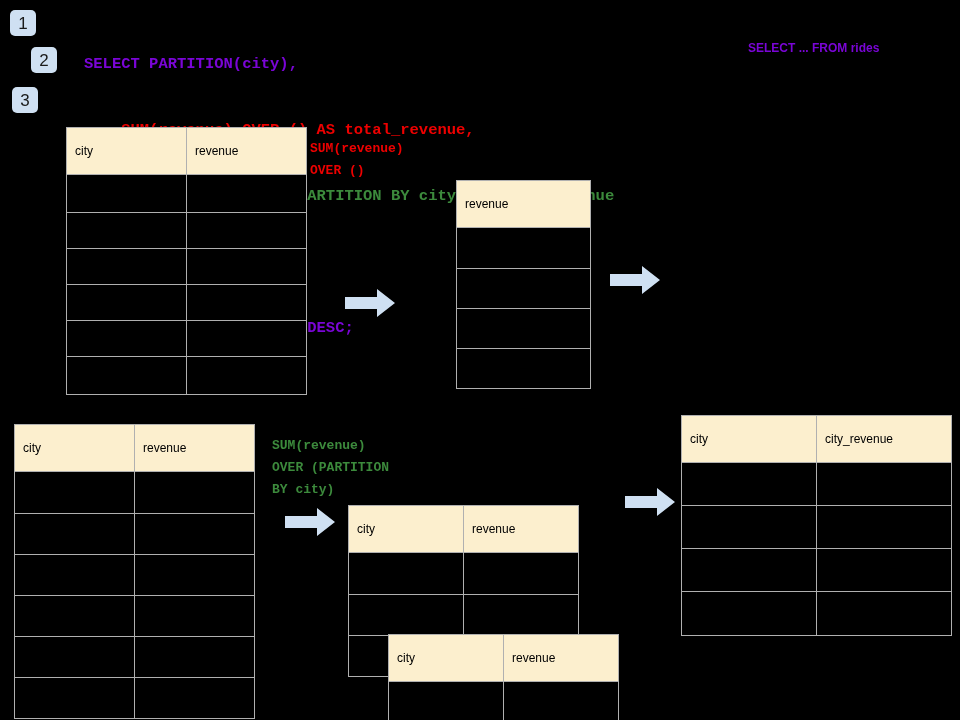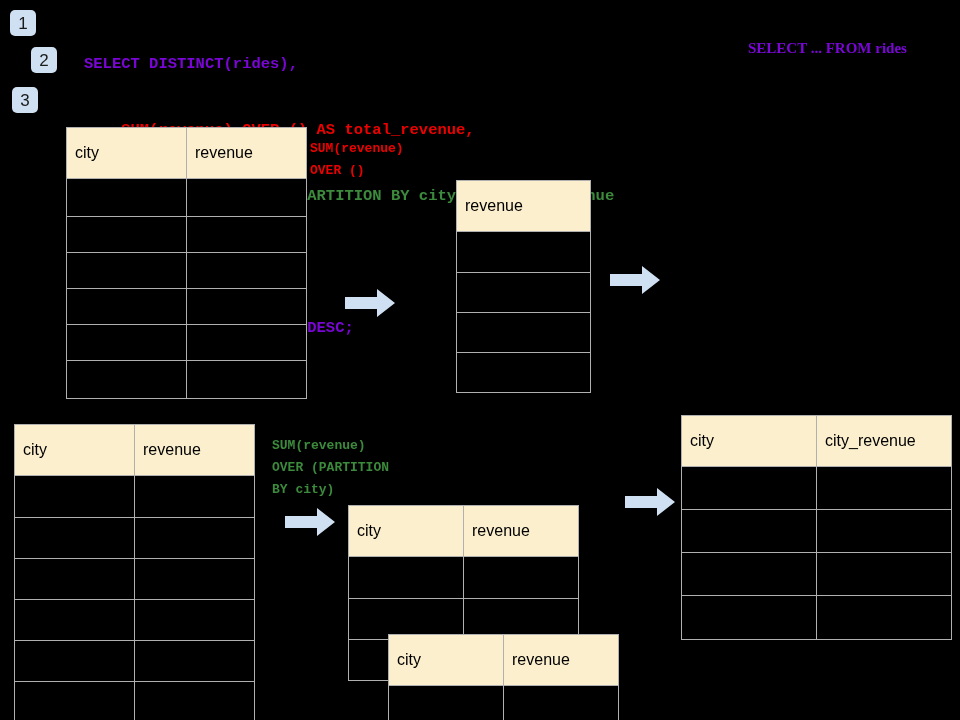--- a/index.html
+++ b/index.html
@@ -42,22 +42,22 @@
     white-space: pre;
     letter-spacing: 0px;
   }
   .sql-line { white-space: pre; }
   .c-purple { color: #7a05d6; }
   .c-red    { color: #ee0000; }
   .c-green  { color: #3c8a3c; }
 
   .side-note {
     position: absolute;
-    font-family: Liberation Serif, serif;
-    font-size: 15px;
+    font-family: Liberation Sans, sans-serif;
+    font-size: 12px;
     font-weight: bold;
     line-height: 20px;
     color: #7a05d6;
     white-space: pre-wrap;
     width: 160px;
   }
 
   
   .annot {
     position: absolute;
@@ -80,40 +80,40 @@
   .tbl td, .tbl th {
     border: 1px solid #b0b0b0;
     padding: 0;
     background: #000000;
   }
   .tbl th {
     background: #fcefce;
     color: #000000;
     font-family: "Liberation Sans", sans-serif;
     font-weight: normal;
-    font-size: 16px;
+    font-size: 12px;
     text-align: left;
     padding: 16px 8px;
   }
 
   
   .arrow {
     position: absolute;
     display: block;
   }
 </style>
 </head>
 <body>
 
 <div class="step-badge" style="left:10px; top:10px;">1</div>
 <div class="step-badge" style="left:31px; top:47px;">2</div>
 <div class="step-badge" style="left:12px; top:87px;">3</div>
 
 <div class="sql-block" style="left:84px; top:9px;">
-  <div class="sql-line c-purple">SELECT DISTINCT(rides),</div>
+  <div class="sql-line c-purple">SELECT PARTITION(city),</div>
   <div class="sql-line c-red">    SUM(revenue) OVER () AS total_revenue,</div>
   <div class="sql-line c-green">    SUM(revenue) OVER (PARTITION BY city) as city_revenue</div>
   <div class="sql-line c-purple">  FROM rides</div>
   <div class="sql-line c-purple">  ORDER by city_revenue DESC;</div>
 </div>
 
 <div class="side-note" style="left:748px; top:38px;">SELECT ... FROM rides</div>
 
 <div class="annot red" style="left:310px; top:138px;">SUM(revenue)
 OVER ()</div>

